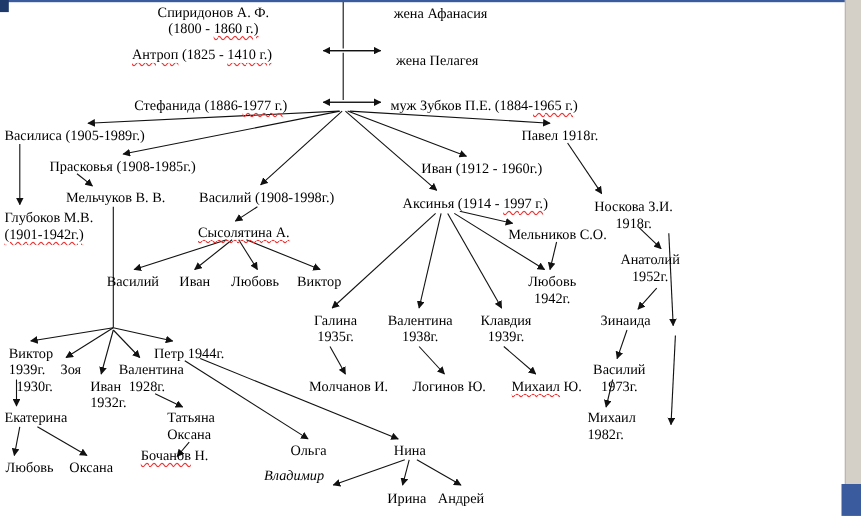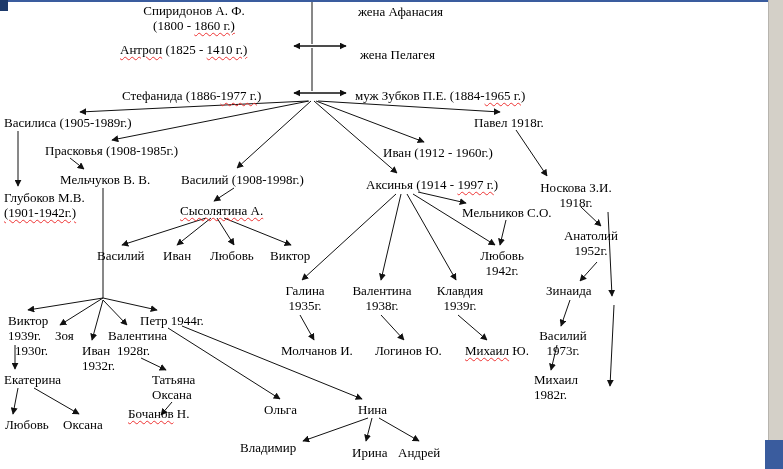--- a/index.html
+++ b/index.html
@@ -135,21 +135,21 @@
         <div class="node" style="left: 4px; top: 372px;"><span>Екатерина</span></div>
         <div class="node" style="left: 152px; top: 372px;"><span>Татьяна
 Оксана</span></div>
         <div class="node" style="left: 534px; top: 372px; width: 52px; text-align: left;"><span>Михаил
 1982г.</span></div>
         <div class="node" style="left: 264px; top: 402px;"><span>Ольга</span></div>
         <div class="node" style="left: 358px; top: 402px;"><span>Нина</span></div>
         <div class="node" style="left: 5px; top: 417px;"><span>Любовь</span></div>
         <div class="node" style="left: 63px; top: 417px;"><span>Оксана</span></div>
         <div class="node" style="left: 128px; top: 406px;"><span class="miss">Бочанов</span><span> Н.</span></div>
-        <div class="node" style="left: 240px; top: 440px;"><span>Владимир</span></div>
+        <div class="node" style="left: 240px; top: 424px; font-style: italic;"><span>Владимир</span></div>
         <div class="node" style="left: 352px; top: 445px;"><span>Ирина</span></div>
         <div class="node" style="left: 398px; top: 445px;"><span>Андрей</span></div>
       </div>
   </div>
   <div id="top-line"></div>
   <div id="corner"></div>
   <div id="scrollbar"></div>
   <div id="scroll-bottom"></div>
 </div>
 

